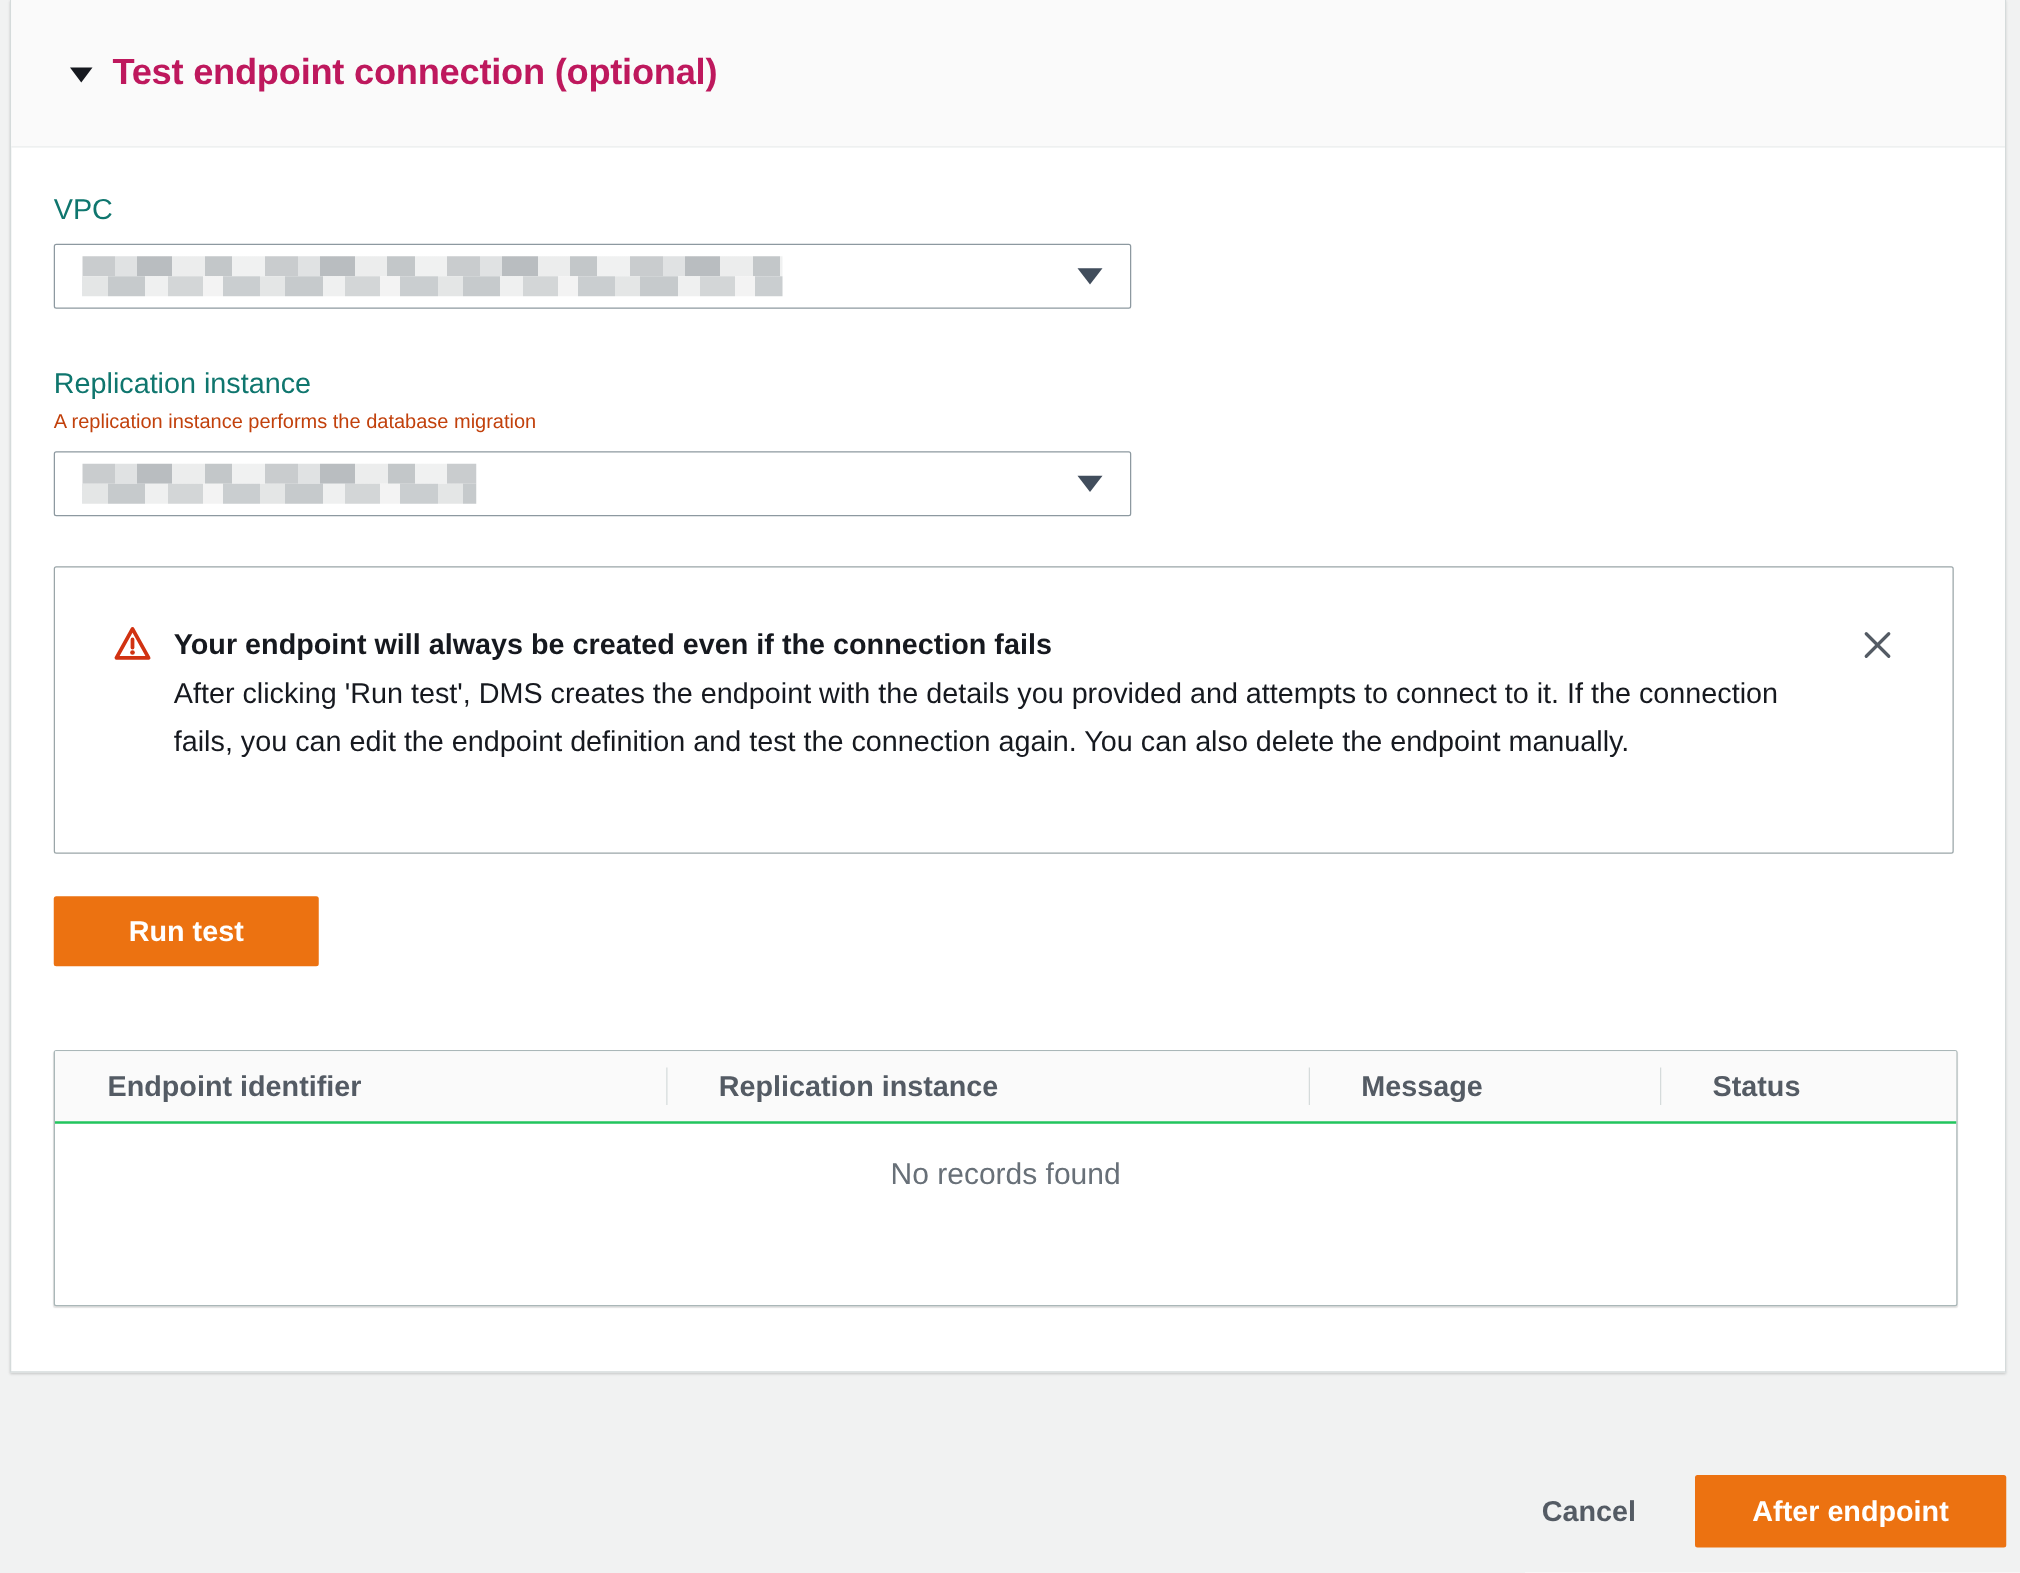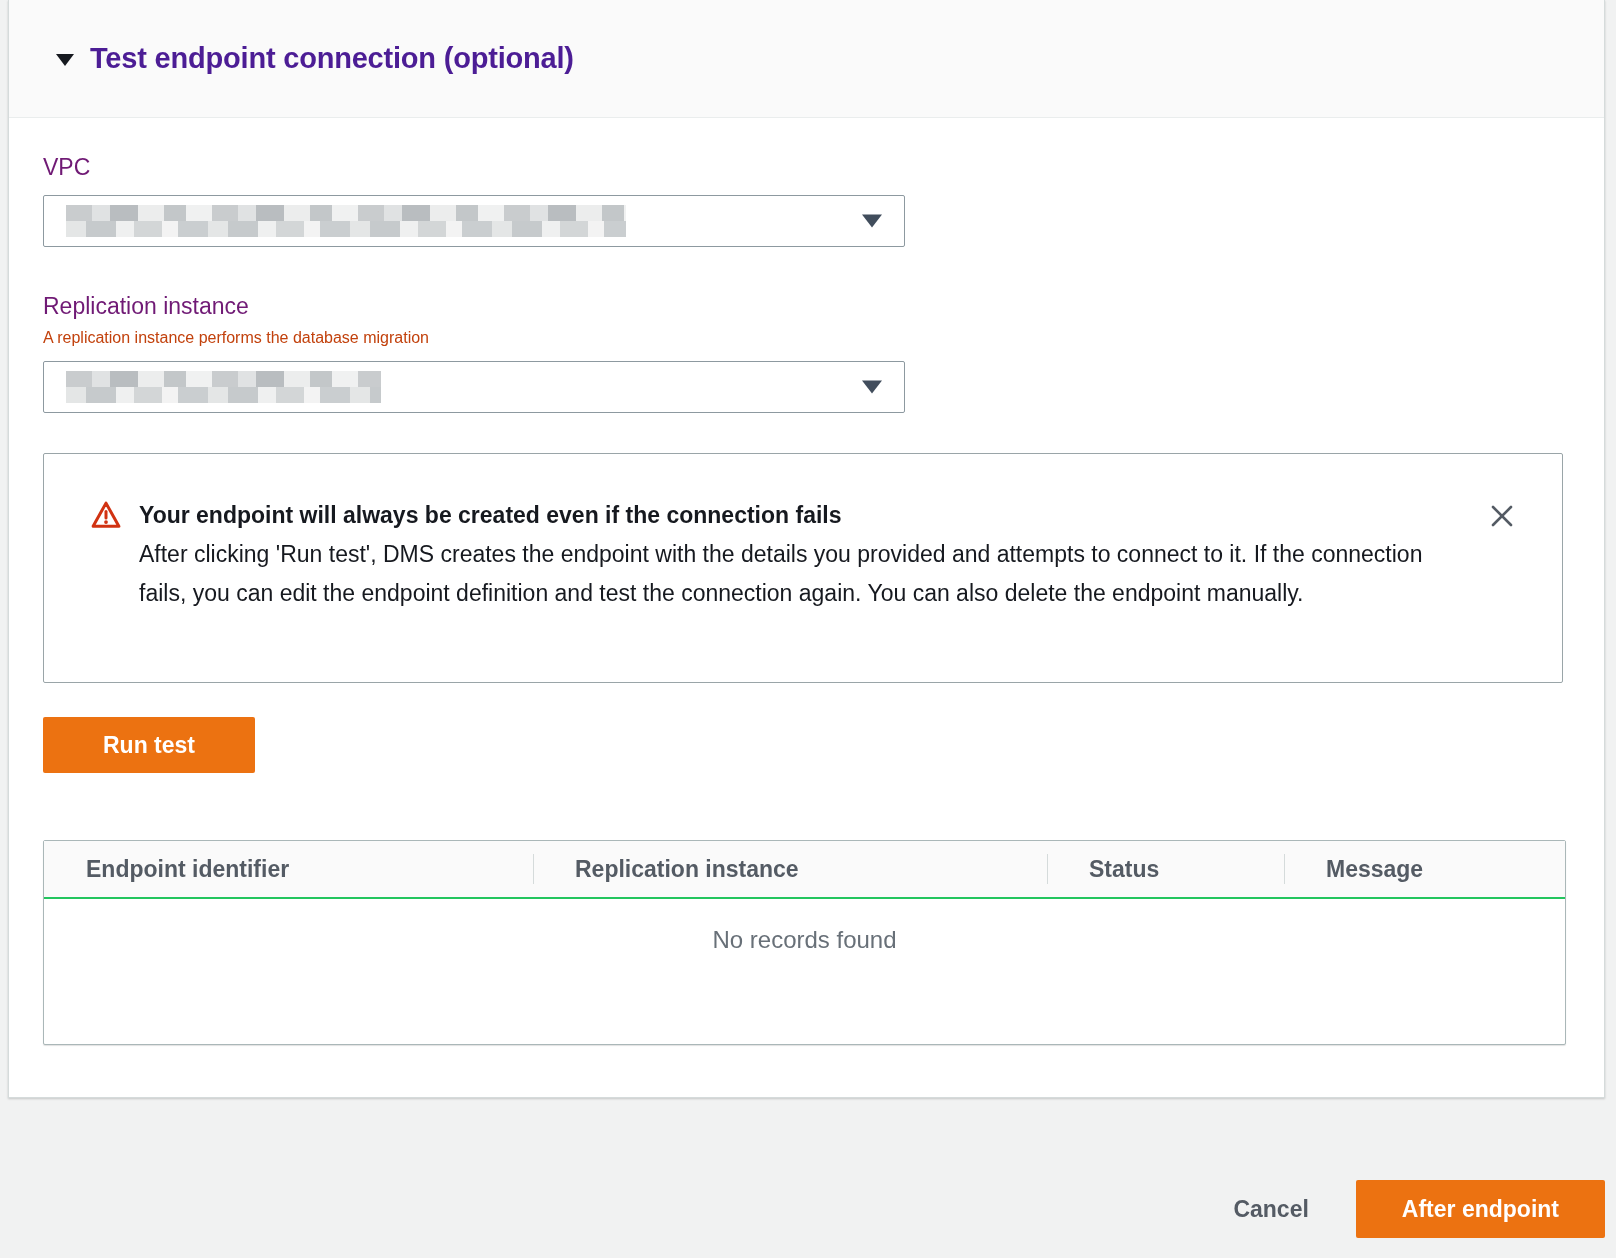--- a/index.html
+++ b/index.html
@@ -21,26 +21,26 @@
   .card-header {
     height:118px; background:#fafafa; border-bottom:1px solid #eaeded;
     display:flex; align-items:center; padding-left:47px; box-sizing:border-box;
     cursor:pointer;
   }
   .tri-down {
     width:0; height:0; flex:none;
     border-left:9px solid transparent; border-right:9px solid transparent;
     border-top:12px solid #16191f; margin-right:16px; margin-top:2px;
   }
-  .card-title { font-size:29px; font-weight:700; color:#4c1d95; letter-spacing:-0.2px; }
+  .card-title { font-size:29px; font-weight:700; color:#be185d; letter-spacing:-0.2px; }
 
   .content { padding:0 40px 0 34px; }
 
   
-  .field-label { font-size:23px; color:#701a75; }
+  .field-label { font-size:23px; color:#0f766e; }
   .mt-vpc { margin-top:36px; }
   .mt-ri  { margin-top:46px; }
   .field-desc { font-size:16px; color:#c2410c; margin-top:9px; }
 
   .select {
     margin-top:14px; width:862px; height:52px; box-sizing:border-box;
     border:1px solid #8d99a0; border-radius:2px; background:#fff;
     position:relative; display:flex; align-items:center; padding-left:22px;
     cursor:pointer;
   }
@@ -162,22 +162,22 @@
         </svg>
       </button>
     </div>
 
     <button class="btn-orange run-test">Run test</button>
 
     <div class="results-table">
       <div class="thead">
         <div class="th col-1">Endpoint identifier</div>
         <div class="th col-2">Replication instance</div>
+        <div class="th col-4">Message</div>
         <div class="th col-3">Status</div>
-        <div class="th col-4">Message</div>
       </div>
       <div class="empty">No records found</div>
     </div>
 
   </div>
 </div>
 
 <div class="footer">
   <button class="cancel-link">Cancel</button>
   <button class="btn-orange create-btn">After endpoint</button>

